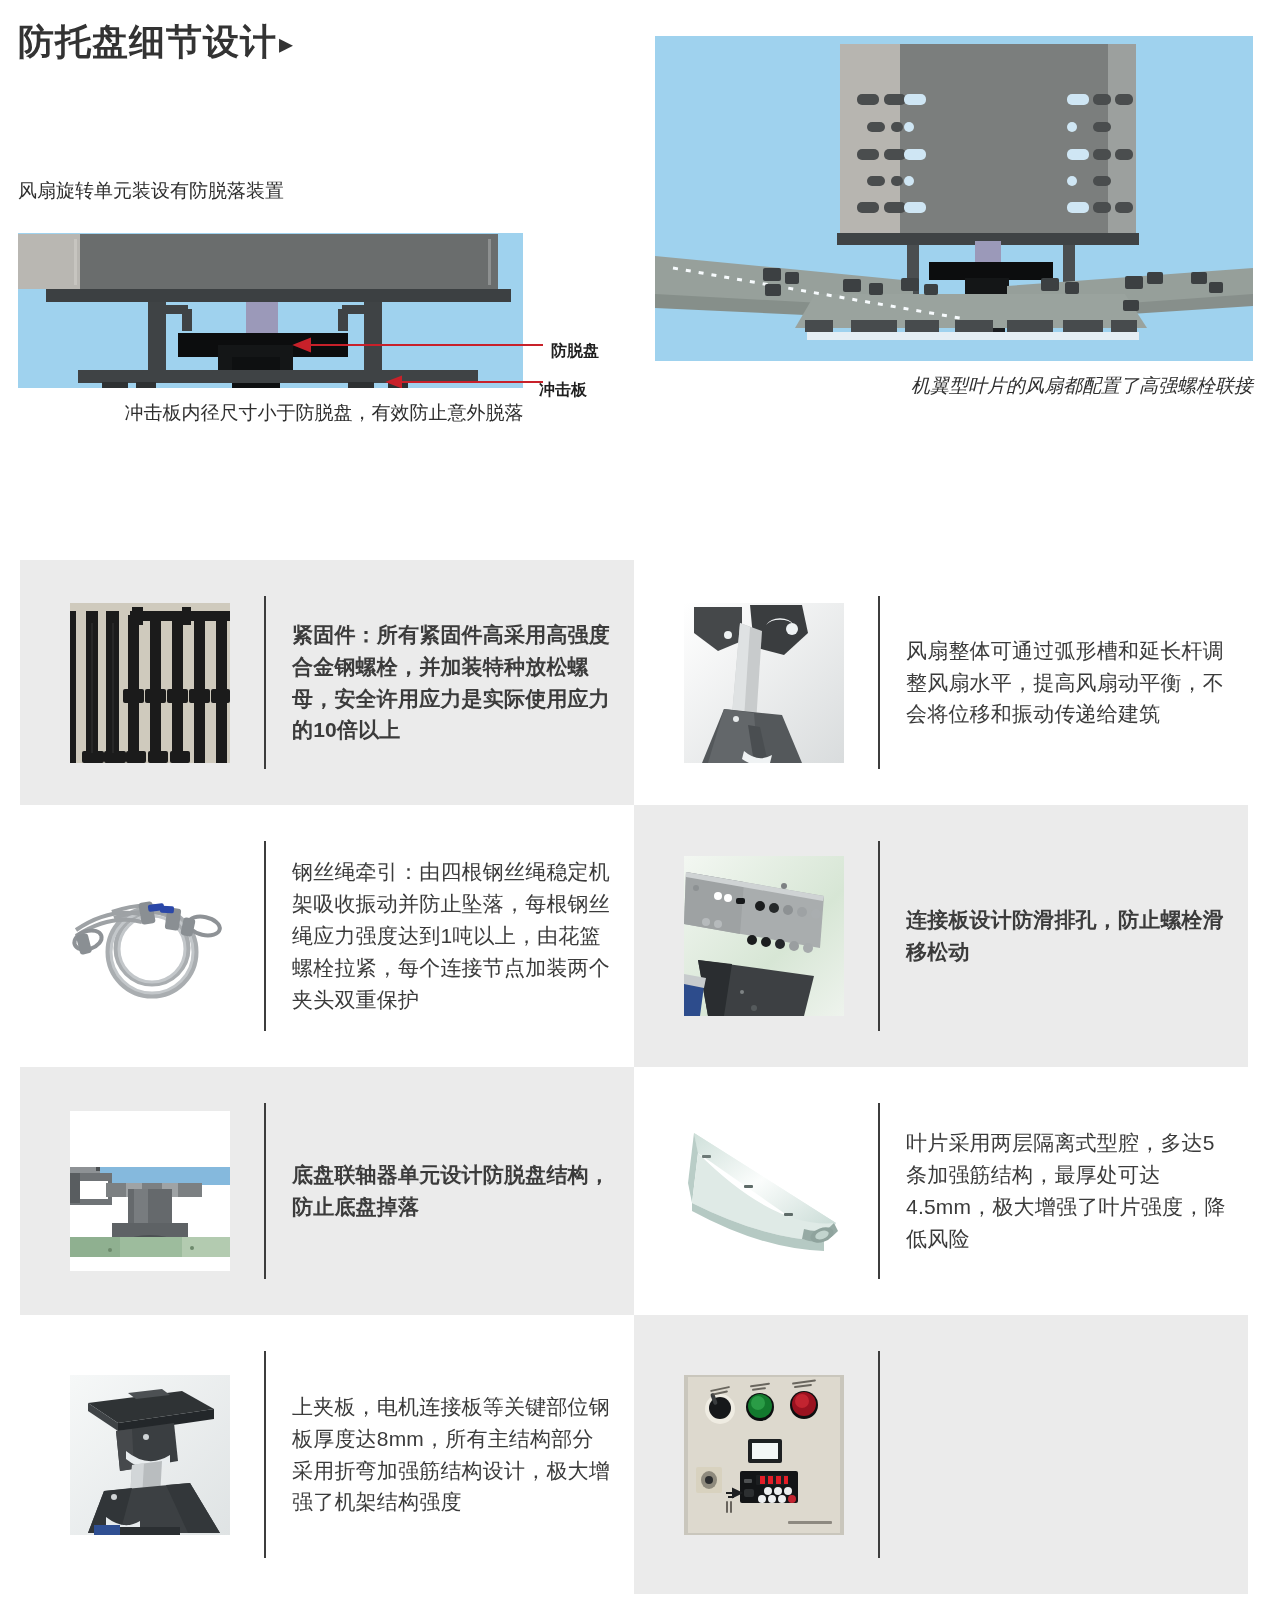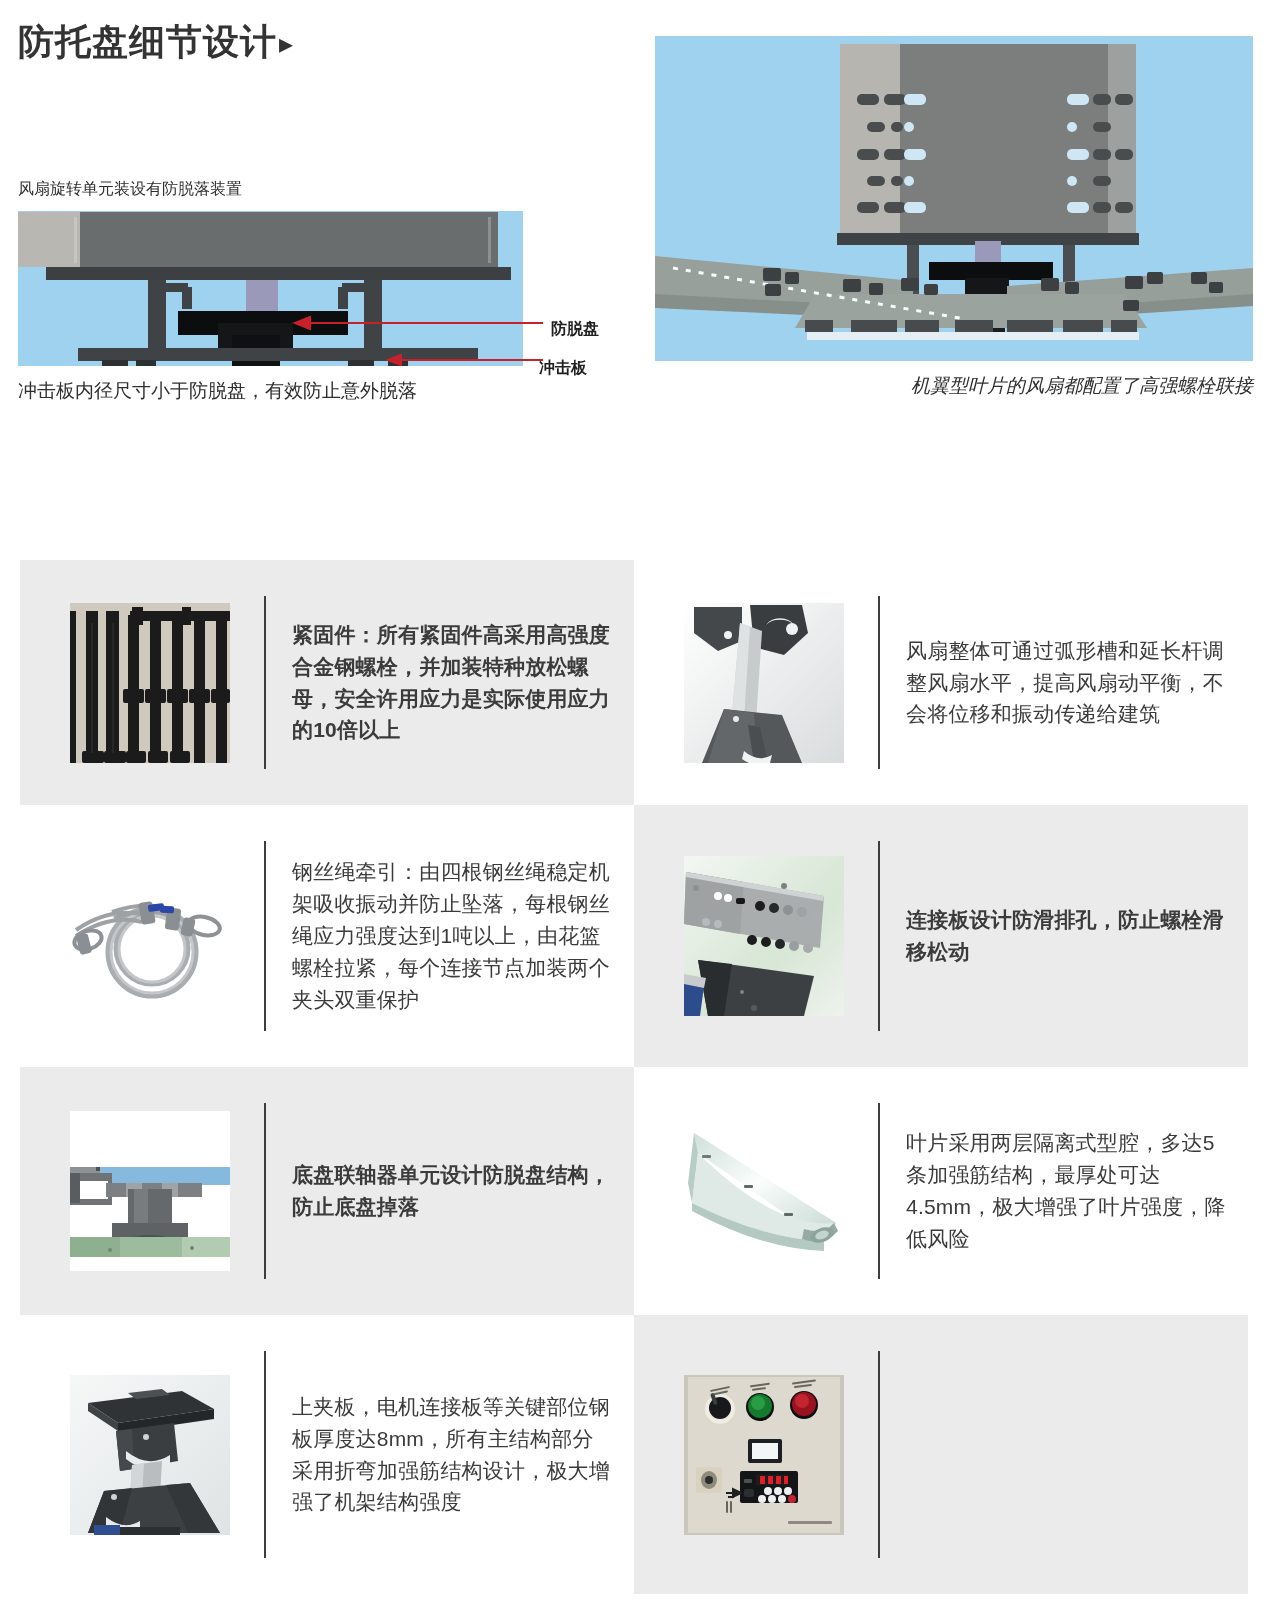--- a/index.html
+++ b/index.html
@@ -31,32 +31,33 @@
     line-height: 1;
     color: #333333;
     transform: translateY(1px);
   }
 
   
   .top-left-block { position: absolute; left: 18px; top: 178px; width: 612px; }
   .top-right-block { position: absolute; left: 655px; top: 36px; width: 598px; }
 
   .block-label {
-    font-size: 16px;
+    font-size: 19px;
     color: #2e2e2e;
     line-height: 1.4;
-    margin-bottom: 11px;
+    margin-bottom: 28px;
     white-space: nowrap;
   }
   .block-caption {
     font-size: 19px;
     color: #2e2e2e;
     line-height: 1.4;
     margin-top: 12px;
     white-space: nowrap;
+    text-align: center;
   }
   .caption-center { text-align: right; font-style: italic; }
 
   
   .illus-left {
     position: relative;
     width: 608px;
     height: 155px;
   }
   .illus-left .svgwrap { position: absolute; inset: 0; }

